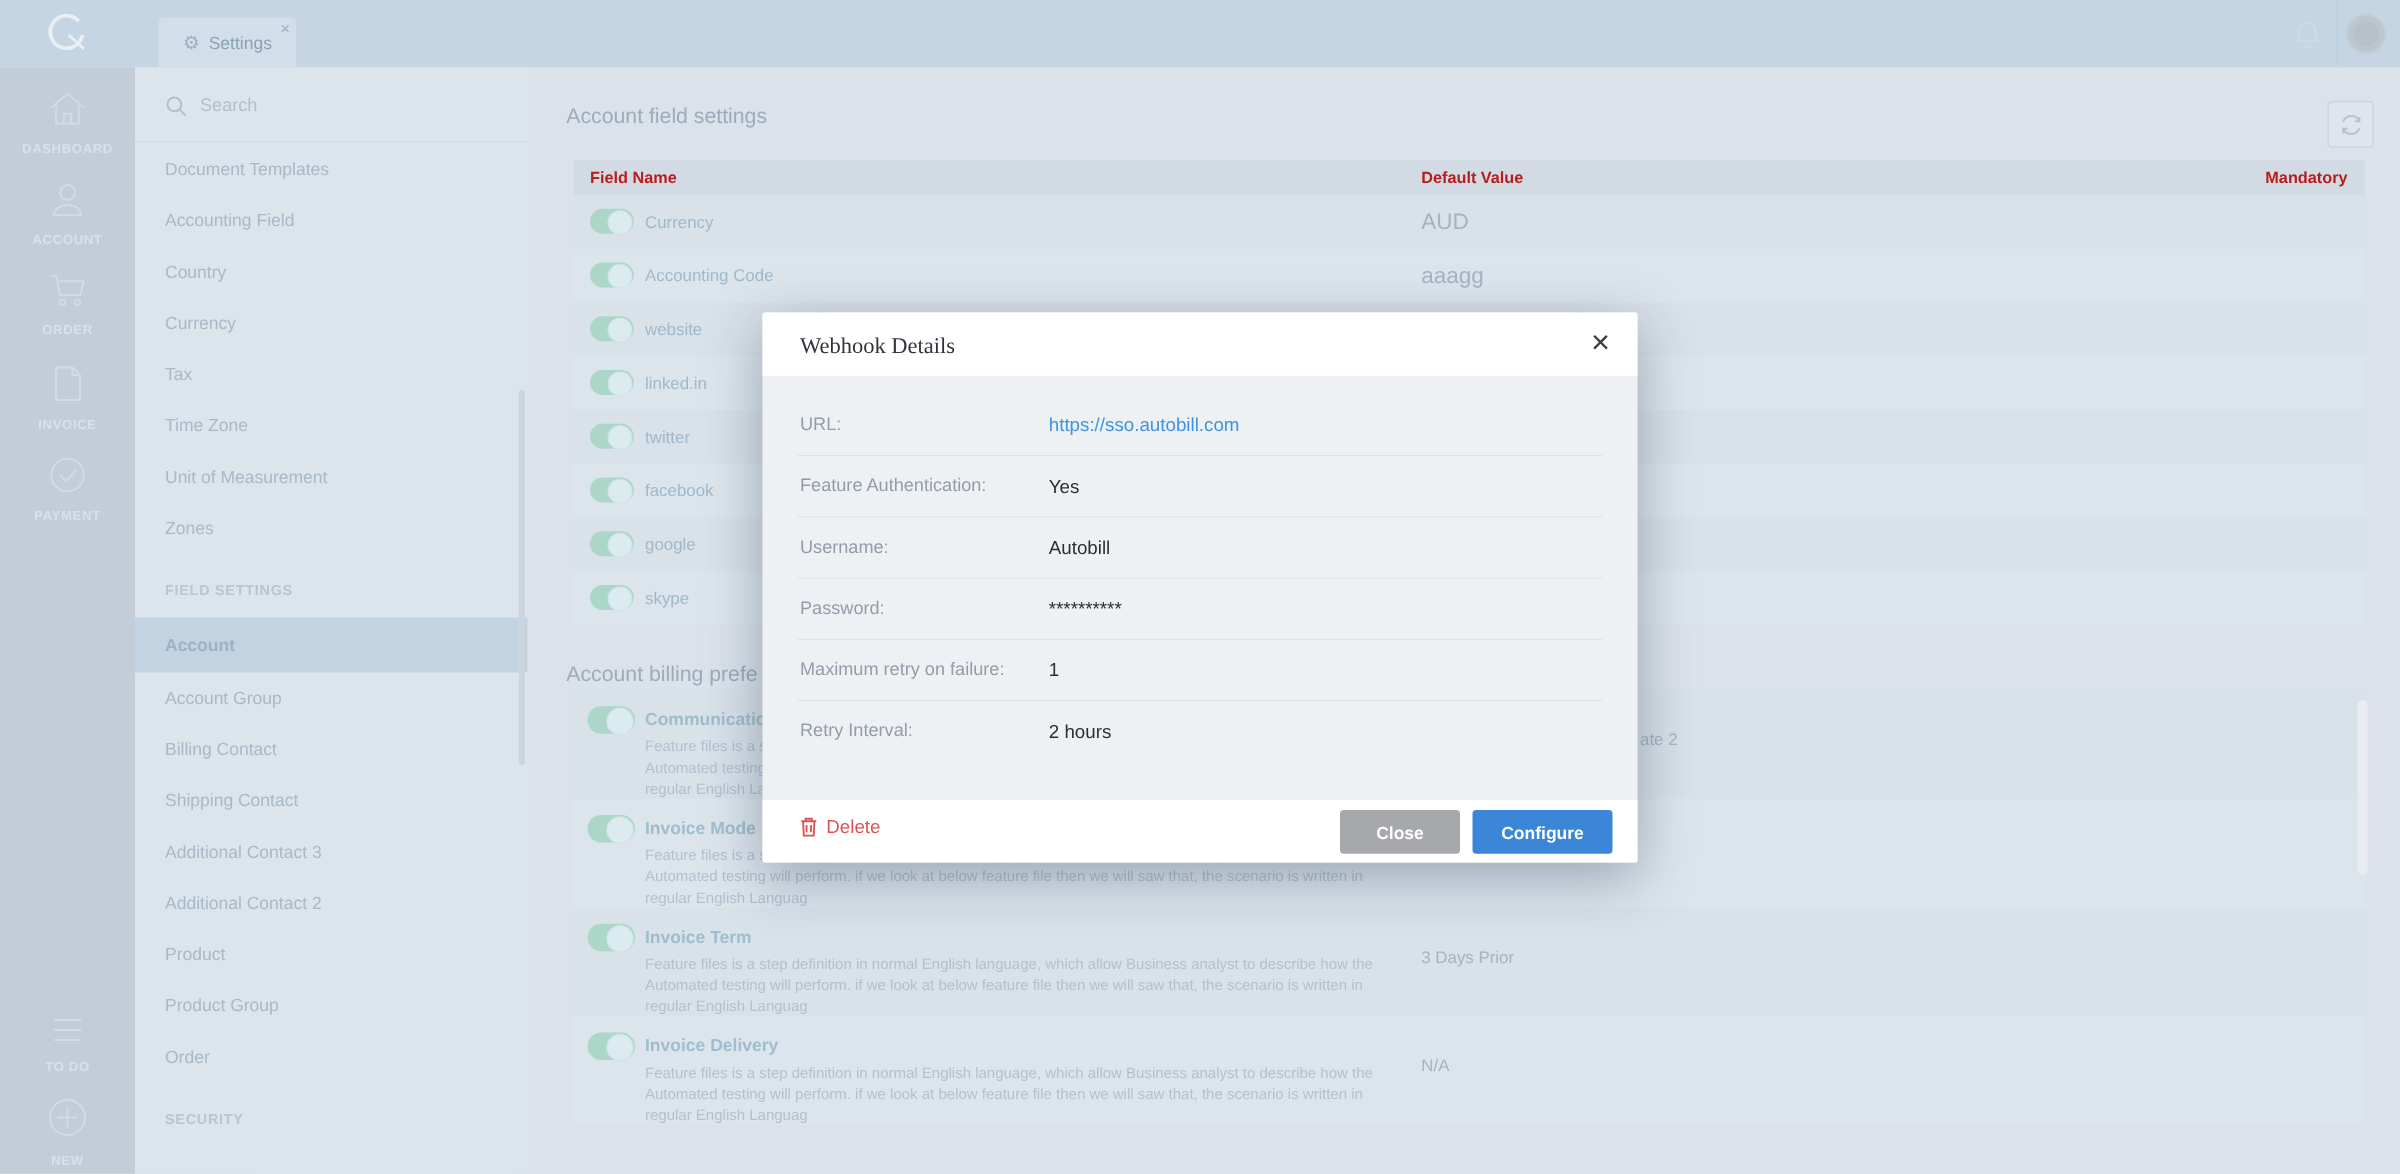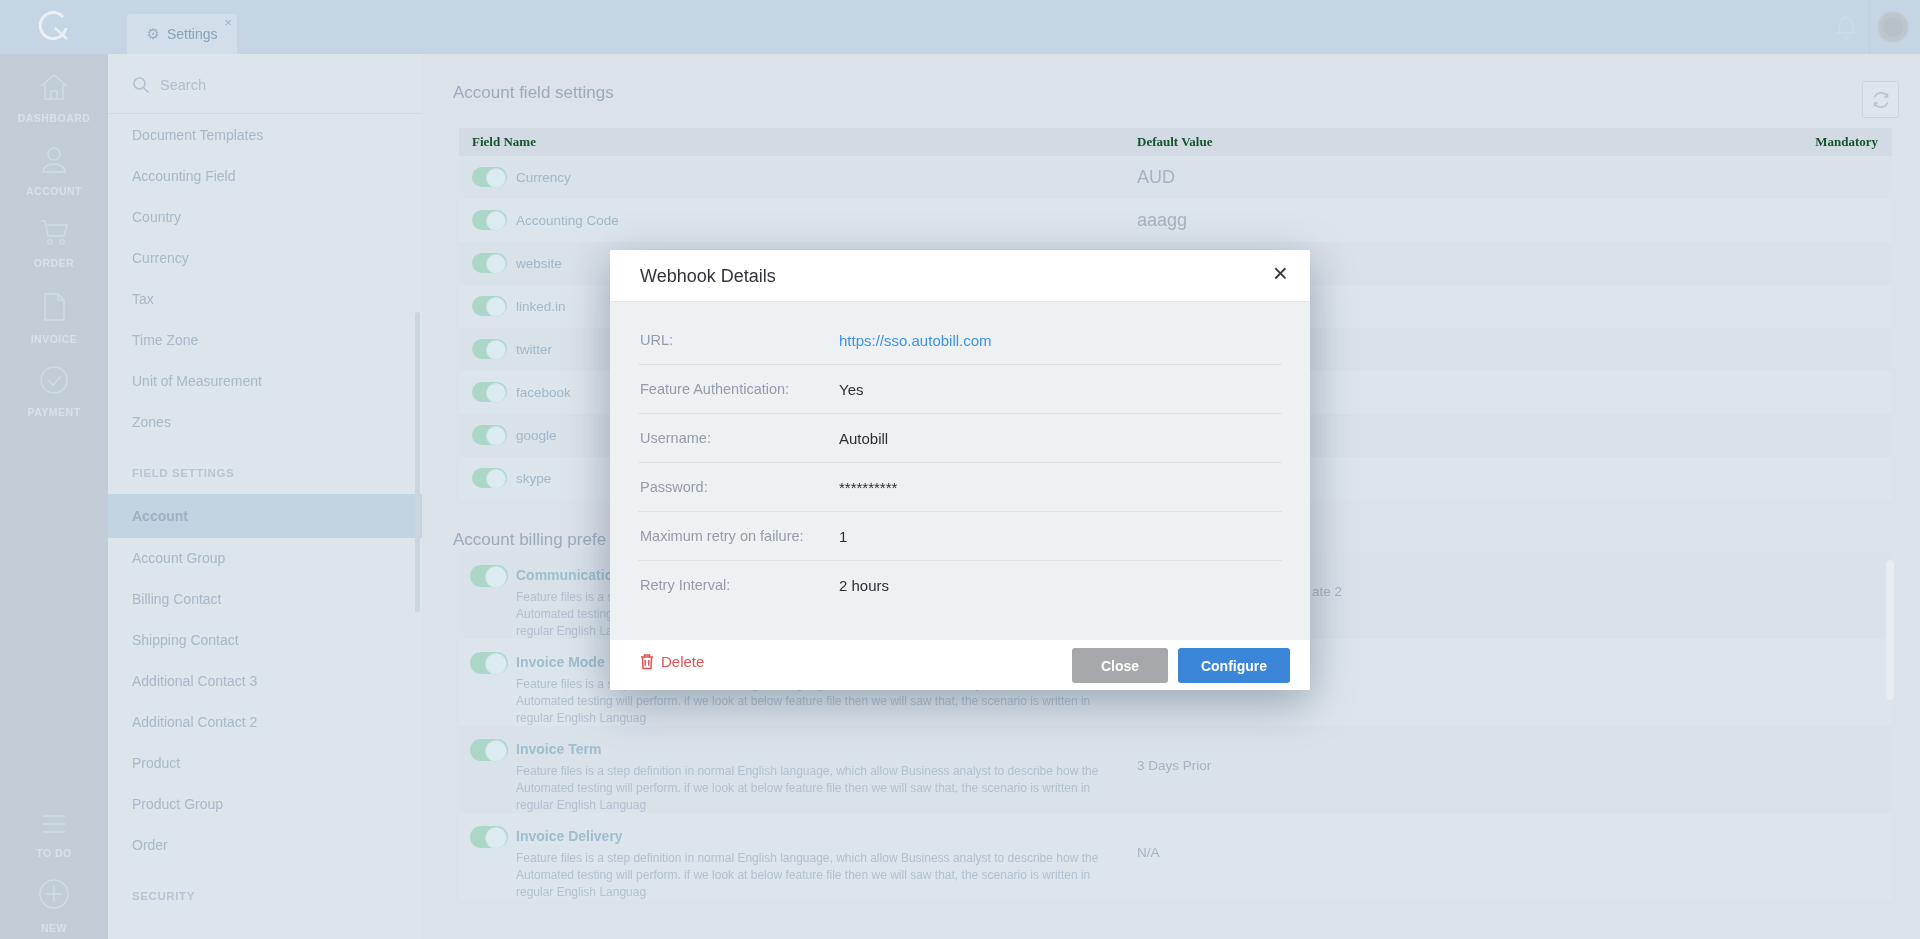--- a/index.html
+++ b/index.html
@@ -35,21 +35,21 @@
   .side-scroll { position:absolute; right:2px; top:258px; width:5px; height:300px; border-radius:3px; background:#cbd5de; }
 
   
   .main { position:absolute; left:422px; top:54px; width:1498px; height:885px; }
   .page-title { position:absolute; left:31px; top:29px; font-size:17px; color:#9dabbc; }
   .refresh-btn { position:absolute; left:1440px; top:27px; width:37px; height:37px; border:1px solid #c9d4de; border-radius:3px; background:rgba(255,255,255,.12); cursor:pointer; }
   .refresh-btn svg { position:absolute; left:7px; top:7px; stroke:#b7c4d0; fill:none; stroke-width:1.6; }
 
   .ftable { position:absolute; left:37px; top:74px; width:1433px; }
   .thead { height:28px; background:#d2dbe4; position:relative; }
-  .th { position:absolute; top:0; line-height:28px; font-size:13px; font-weight:bold; color:#14532d;font-family:Liberation Serif, serif; }
+  .th { position:absolute; top:0; line-height:28px; font-size:13px; font-weight:bold; color:#b91c1c; }
   .th.c1 { left:13px; } .th.c2 { left:678px; } .th.c3 { right:14px; }
   .trow { height:43px; position:relative; }
   .trow:nth-child(odd) { background:#dde5ec; }
   .trow:nth-child(even) { background:#d9e1e9; }
   .toggle { position:absolute; left:13px; top:11px; width:35px; height:20px; border-radius:10px; background:#abd6c8; cursor:pointer; }
   .toggle::after { content:""; position:absolute; right:1px; top:1px; width:18px; height:18px; border-radius:50%; background:#dcebf0; border:1px solid #cfe4e6; }
   .trow .fname { position:absolute; left:57px; top:0; line-height:43px; font-size:13.5px; color:#9fb9cb; }
   .trow .fval  { position:absolute; left:678px; top:0; line-height:43px; font-size:18px; color:#a6b3c2; }
 
   .billing-title { position:absolute; left:31px; top:476px; font-size:17px; color:#9dabbc; white-space:nowrap; }
@@ -61,21 +61,21 @@
   .brow .toggle::after { width:20px; height:20px; }
   .brow .blabel { position:absolute; left:57px; top:15px; font-size:14px; font-weight:bold; color:#9fbecd; }
   .brow .bdesc { position:absolute; left:57px; top:37px; width:600px; font-size:12px; line-height:17px; color:#b2c1d0; }
   .brow .bval { position:absolute; left:678px; top:32px; font-size:13.5px; color:#a6b3c2; }
   .brow .bval-frag { position:absolute; left:853px; top:32px; font-size:13.5px; color:#a6b3c2; }
   .main-scroll { position:absolute; left:1464px; top:506px; width:8px; height:140px; border-radius:4px; background:#e9edf2; }
 
   
   .modal { position:absolute; left:610px; top:250px; width:700px; height:440px; background:#eef1f4; border-radius:2px; box-shadow:0 12px 45px rgba(40,60,85,.38); }
   .m-head { position:absolute; left:0; top:0; width:100%; height:52px; background:#ffffff; border-bottom:1px solid #e4e7ec; border-radius:2px 2px 0 0; }
-  .m-title { position:absolute; left:30px; top:16px; font-size:18px; color:#33333d; }
+  .m-title { position:absolute; left:30px; top:16px; font-size:18px; color:#33333d;font-family:Liberation Serif, serif; }
   .m-close { position:absolute; right:22px; top:10px; font-size:26px; font-weight:300; color:#3b3b45; cursor:pointer; line-height:1; }
   .m-body { position:absolute; left:0; top:53px; width:100%; height:337px; padding:13px 28px 0 28px; }
   .m-row { height:49px; position:relative; border-bottom:1px solid #dfe3e8; }
   .m-row:last-child { border-bottom:none; }
   .m-label { position:absolute; left:2px; top:16px; font-size:14.5px; color:#939ca9; }
   .m-value { position:absolute; left:201px; top:16px; font-size:15px; color:#2c2e37; }
   .m-value.link { color:#3e92df; cursor:pointer; }
   .m-foot { position:absolute; left:0; bottom:0; width:100%; height:50px; background:#ffffff; border-radius:0 0 2px 2px; }
   .delete-link { position:absolute; left:30px; top:13px; display:flex; align-items:center; gap:7px; color:#e05252; font-size:15px; cursor:pointer; }
   .delete-link svg { stroke:#e05252; fill:none; stroke-width:1.5; }

